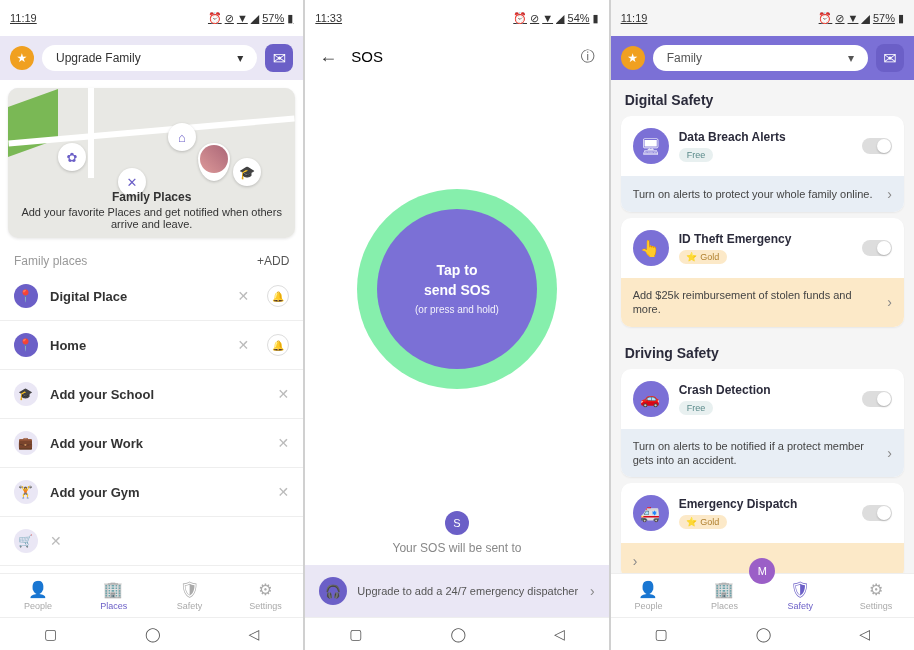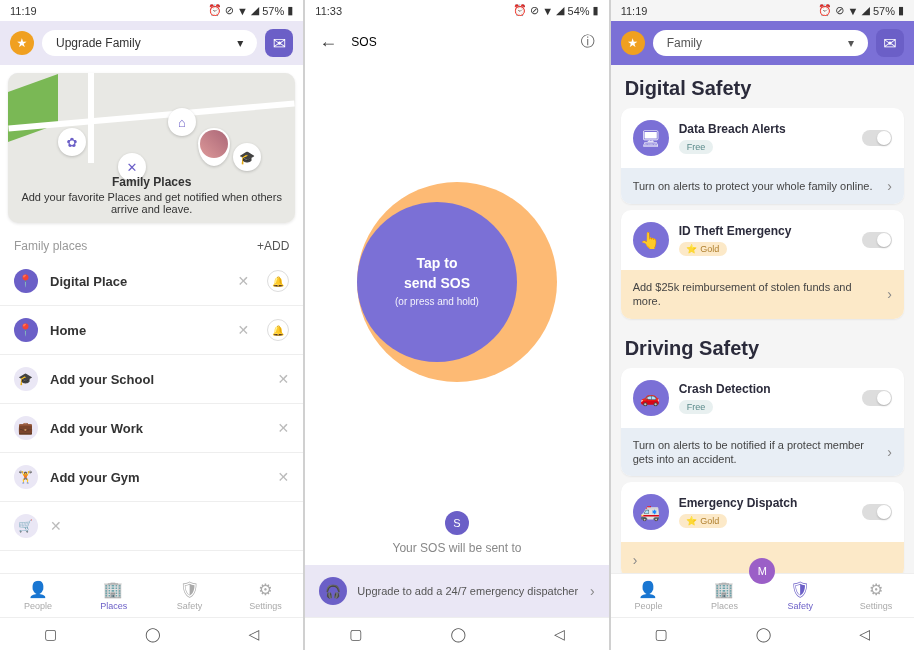--- a/index.html
+++ b/index.html
@@ -1,18 +1,18 @@
 <!DOCTYPE html>
 <html><head>
 <meta charset="utf-8">
 <style>
   * { box-sizing: border-box; margin: 0; padding: 0; }
   body { font-family: -apple-system, BlinkMacSystemFont, "Segoe UI", Arial, sans-serif; background: #d0d0d0; display: flex; gap: 2px; }
   .phone { width: 304px; height: 650px; background: #fff; position: relative; overflow: hidden; display: flex; flex-direction: column; }
-  .status-bar { height: 21px; display: flex; justify-content: space-between; align-items: center; padding: 0 10px; font-size: 11px; color: #333; }
+  .status-bar { height: 36px; display: flex; justify-content: space-between; align-items: center; padding: 0 10px; font-size: 11px; color: #333; text-decoration: underline; }
   .status-right { display: flex; align-items: center; gap: 3px; }
   .status-icon { font-size: 11px; }
 
   
   .header1 { background: #eae7f5; padding: 8px 10px; display: flex; align-items: center; gap: 8px; }
   .badge-circle { width: 24px; height: 24px; border-radius: 50%; background: #f0a020; display: flex; align-items: center; justify-content: center; color: #fff; font-size: 12px; }
   .family-dropdown { flex: 1; background: #fff; border-radius: 20px; padding: 6px 14px; display: flex; justify-content: space-between; align-items: center; font-size: 12px; color: #333; }
   .msg-btn { width: 28px; height: 28px; border-radius: 8px; background: #6b5fc7; display: flex; align-items: center; justify-content: center; color: #fff; }
 
   .map-card { margin: 8px; border-radius: 10px; overflow: hidden; background: linear-gradient(135deg, #e8e5f0 0%, #f0ede8 100%); position: relative; height: 150px; box-shadow: 0 1px 3px rgba(0,0,0,0.1); }
@@ -38,40 +38,40 @@
   .bottom-nav { display: flex; border-top: 1px solid #eee; background: #fff; }
   .nav-item { flex: 1; display: flex; flex-direction: column; align-items: center; padding: 6px 0; font-size: 9px; color: #aaa; gap: 2px; }
   .nav-item.active { color: #6b5fc7; }
   .nav-icon { font-size: 16px; }
   .sys-nav { display: flex; justify-content: space-around; padding: 8px 0; background: #fff; color: #555; border-top: 1px solid #eee; }
   .sys-btn { font-size: 14px; }
 
   
   .header2 { display: flex; align-items: center; padding: 10px 14px; gap: 14px; }
   .back-arrow { font-size: 18px; color: #333; }
-  .sos-title { flex: 1; font-size: 12px; font-weight: 500; }
+  .sos-title { flex: 1; font-size: 15px; font-weight: 500; }
   .info-icon { font-size: 14px; color: #555; }
   .sos-area { flex: 1; display: flex; flex-direction: column; align-items: center; justify-content: center; }
-  .sos-ring { width: 200px; height: 200px; border-radius: 50%; background: #fdba74; display: flex; align-items: center; }
+  .sos-ring { width: 200px; height: 200px; border-radius: 50%; background: #86efac; display: flex; align-items: center; justify-content: center; }
   .sos-button { width: 160px; height: 160px; border-radius: 50%; background: #7b70d6; color: #fff; display: flex; flex-direction: column; align-items: center; justify-content: center; text-align: center; font-size: 14px; font-weight: 600; line-height: 1.4; }
   .sos-sub { font-size: 10px; font-weight: 400; opacity: 0.9; margin-top: 2px; }
   .sos-sent-row { display: flex; flex-direction: column; align-items: center; padding: 10px 0; gap: 6px; }
   .mini-avatar { width: 24px; height: 24px; border-radius: 50%; background: #6b5fc7; color: #fff; display: flex; align-items: center; justify-content: center; font-size: 11px; }
   .sos-sent-text { font-size: 12px; color: #888; }
   .upgrade-bar { background: #eae7f5; display: flex; align-items: center; padding: 12px 14px; gap: 10px; font-size: 11px; color: #555; }
   .upgrade-icon { width: 28px; height: 28px; border-radius: 50%; background: #6b5fc7; color: #fff; display: flex; align-items: center; justify-content: center; font-size: 13px; }
   .upgrade-text { flex: 1; line-height: 1.3; }
   .chev { color: #888; font-size: 14px; }
 
   
   .phone3 { background: #f5f5f5; }
   .header3 { background: #7b70d6; padding: 8px 10px; display: flex; align-items: center; gap: 8px; }
   .header3 .badge-circle { background: #f0a020; }
   .header3 .family-dropdown { color: #555; }
-  .section-title { font-size: 20px; font-weight: 700; color: #2b2b3b; padding: 12px 14px 8px; }
+  .section-title { font-size: 14px; font-weight: 700; color: #2b2b3b; padding: 12px 14px 8px; }
   .safety-card { margin: 0 10px 6px; border-radius: 10px; overflow: hidden; background: #fff; box-shadow: 0 1px 2px rgba(0,0,0,0.06); }
   .card-top { display: flex; align-items: center; padding: 12px; gap: 10px; }
   .card-icon { width: 36px; height: 36px; border-radius: 50%; background: #7b70d6; color: #fff; display: flex; align-items: center; justify-content: center; font-size: 16px; }
   .card-text { flex: 1; }
   .card-title { font-size: 12px; font-weight: 700; color: #2b2b3b; }
   .card-badge { display: inline-block; font-size: 9px; padding: 2px 8px; border-radius: 8px; margin-top: 3px; }
   .badge-free { background: #e8f0f0; color: #5a8a8a; }
   .badge-gold { background: #fce9c8; color: #b08030; }
   .toggle { width: 30px; height: 16px; border-radius: 10px; background: #ddd; position: relative; }
   .toggle::after { content: ""; position: absolute; right: 1px; top: 1px; width: 14px; height: 14px; border-radius: 50%; background: #fff; box-shadow: 0 1px 2px rgba(0,0,0,0.2); }

